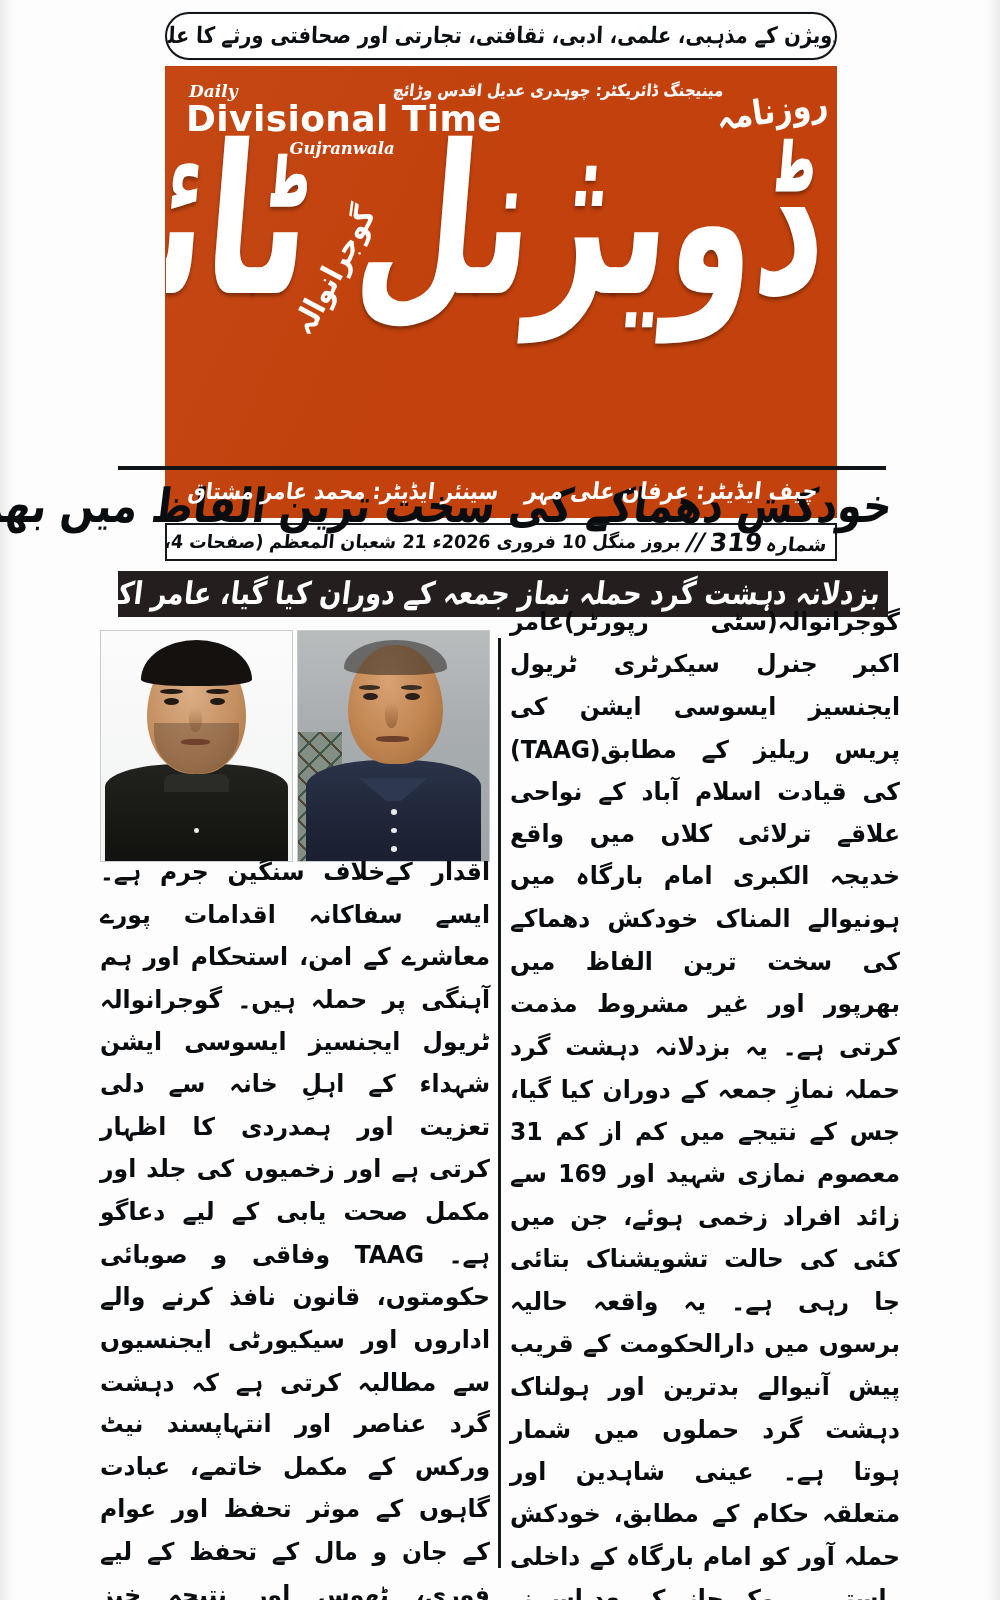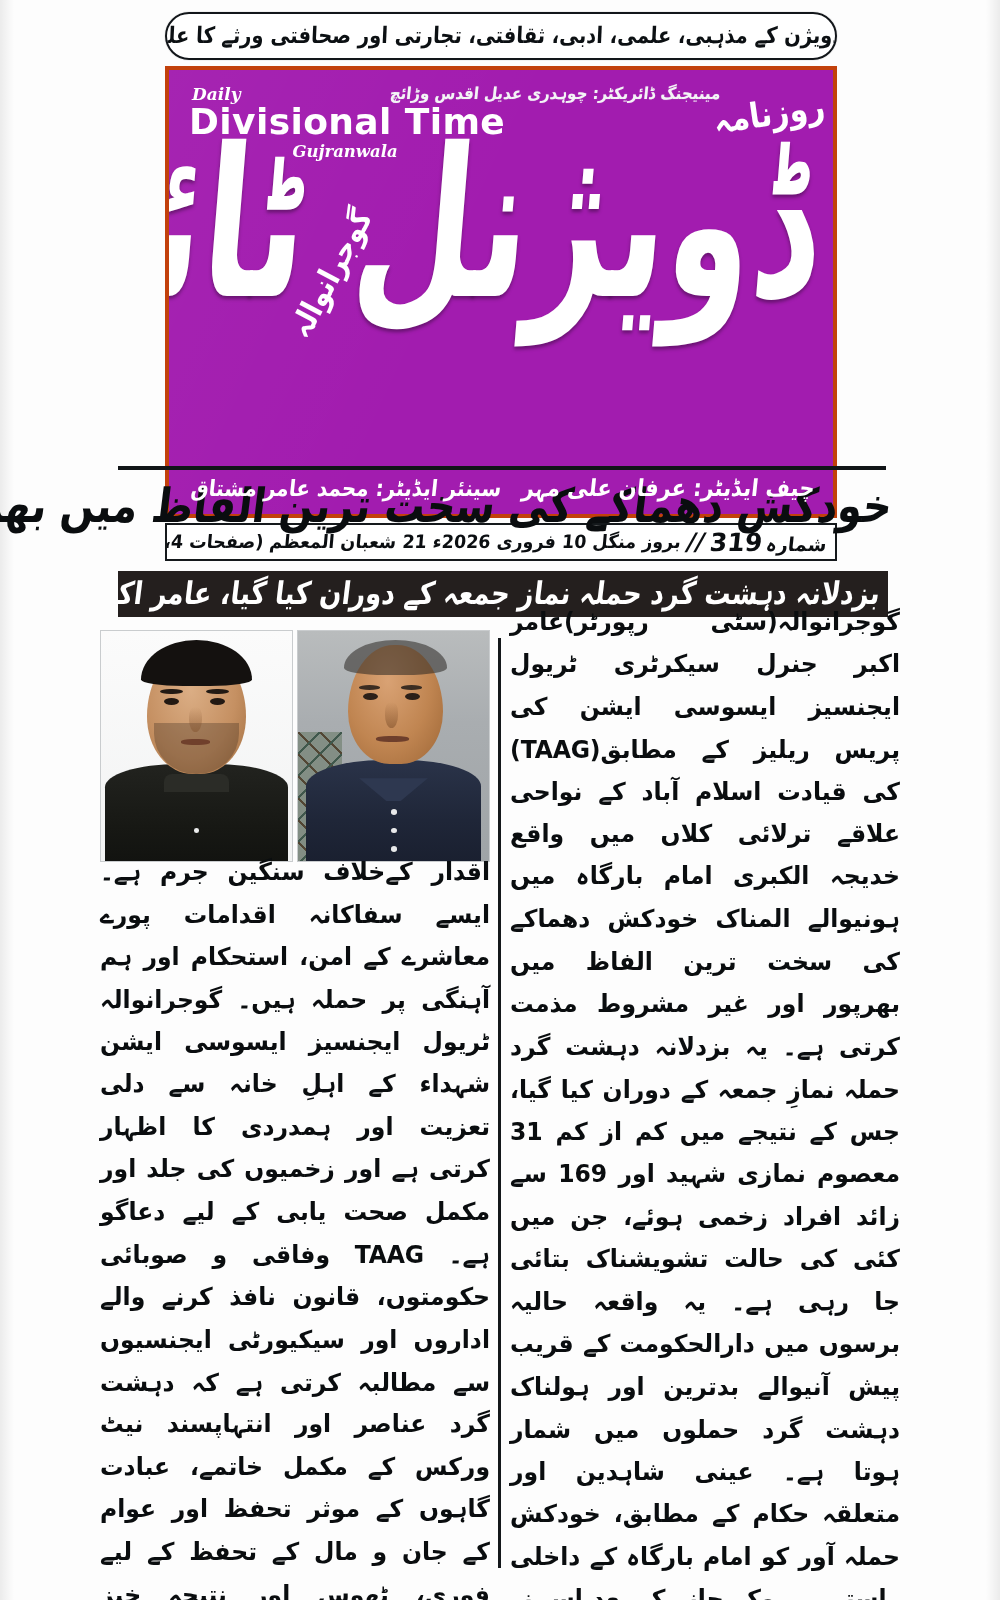--- a/index.html
+++ b/index.html
@@ -50,22 +50,22 @@
     letter-spacing: -0.4px;
     transform: scaleY(1.16) skewX(-3deg);
     line-height: 1;
     padding: 0 6px;
   }
 
   
   .nameplate {
     margin-top: 6px;
     height: 452px;
-    background: #a21caf;
-    border: 4px solid #c2410c;
+    background: #c2410c;
+    border: 1px solid #c2410c;
     position: relative;
     overflow: hidden;
   }
   .nameplate::after {
     content: "";
     position: absolute;
     inset: 0;
     background: linear-gradient(115deg, rgba(255,255,255,0.035) 0%, rgba(255,255,255,0) 45%);
     pointer-events: none;
   }

